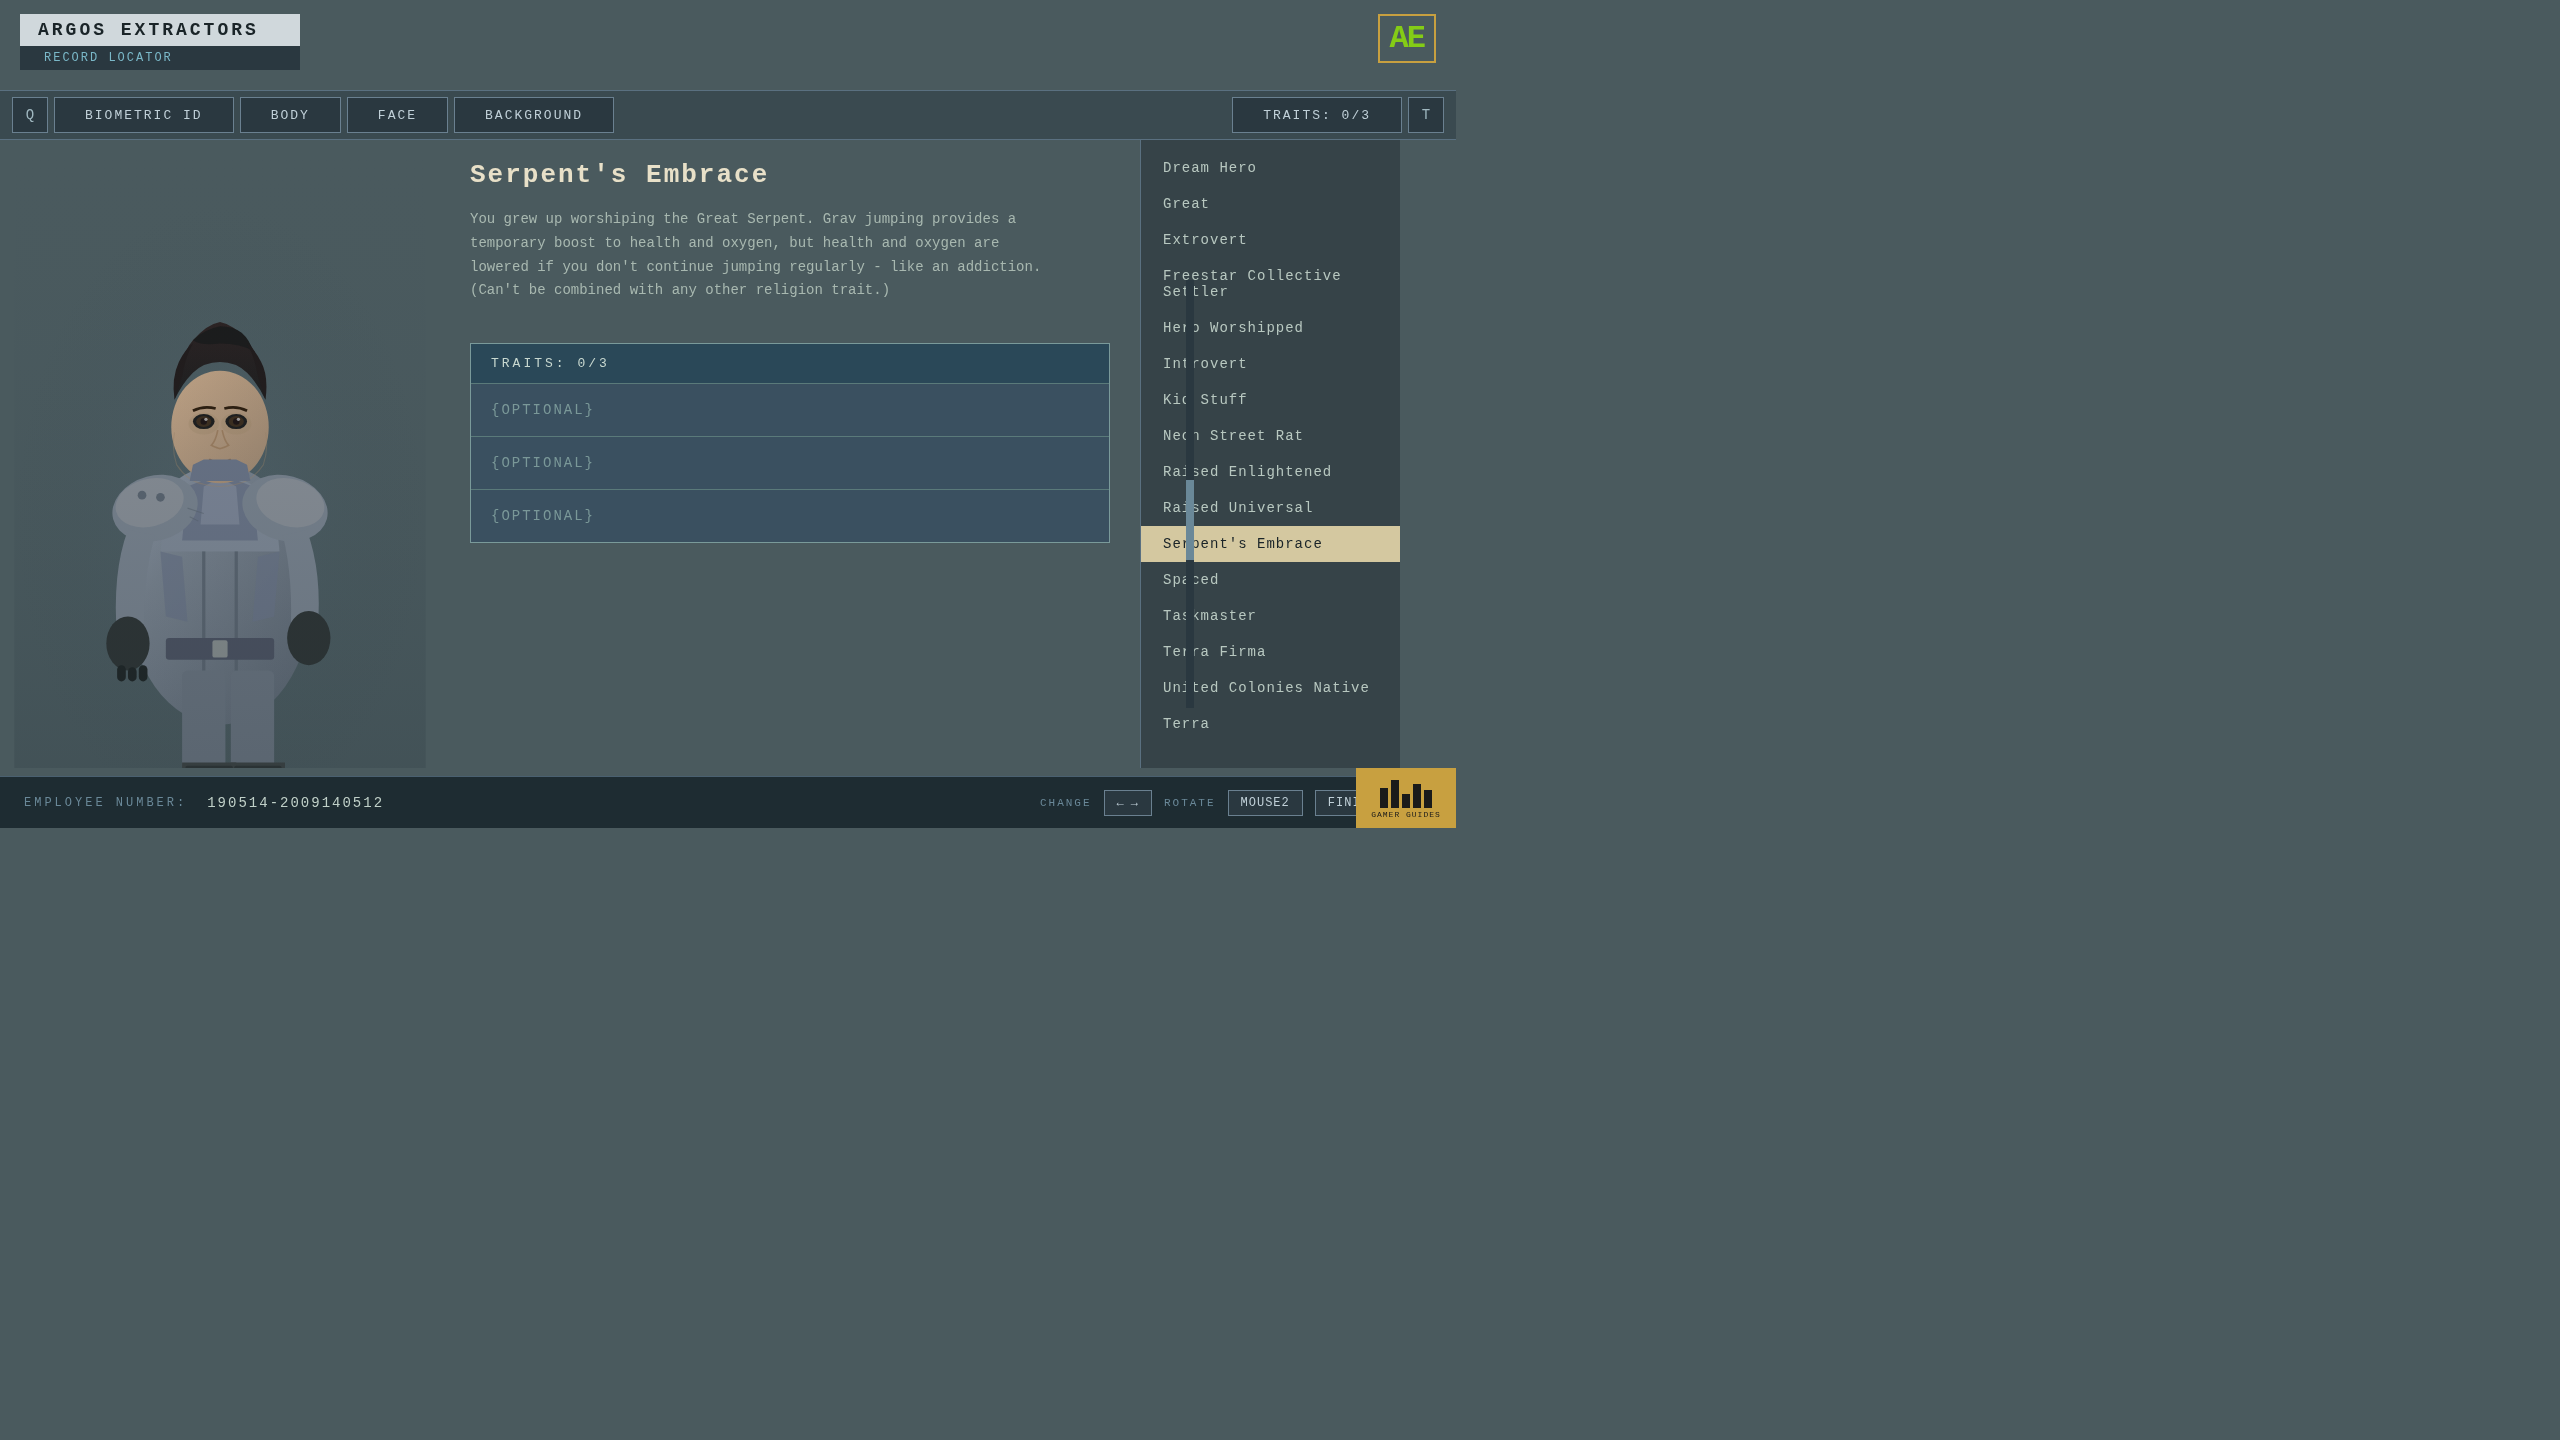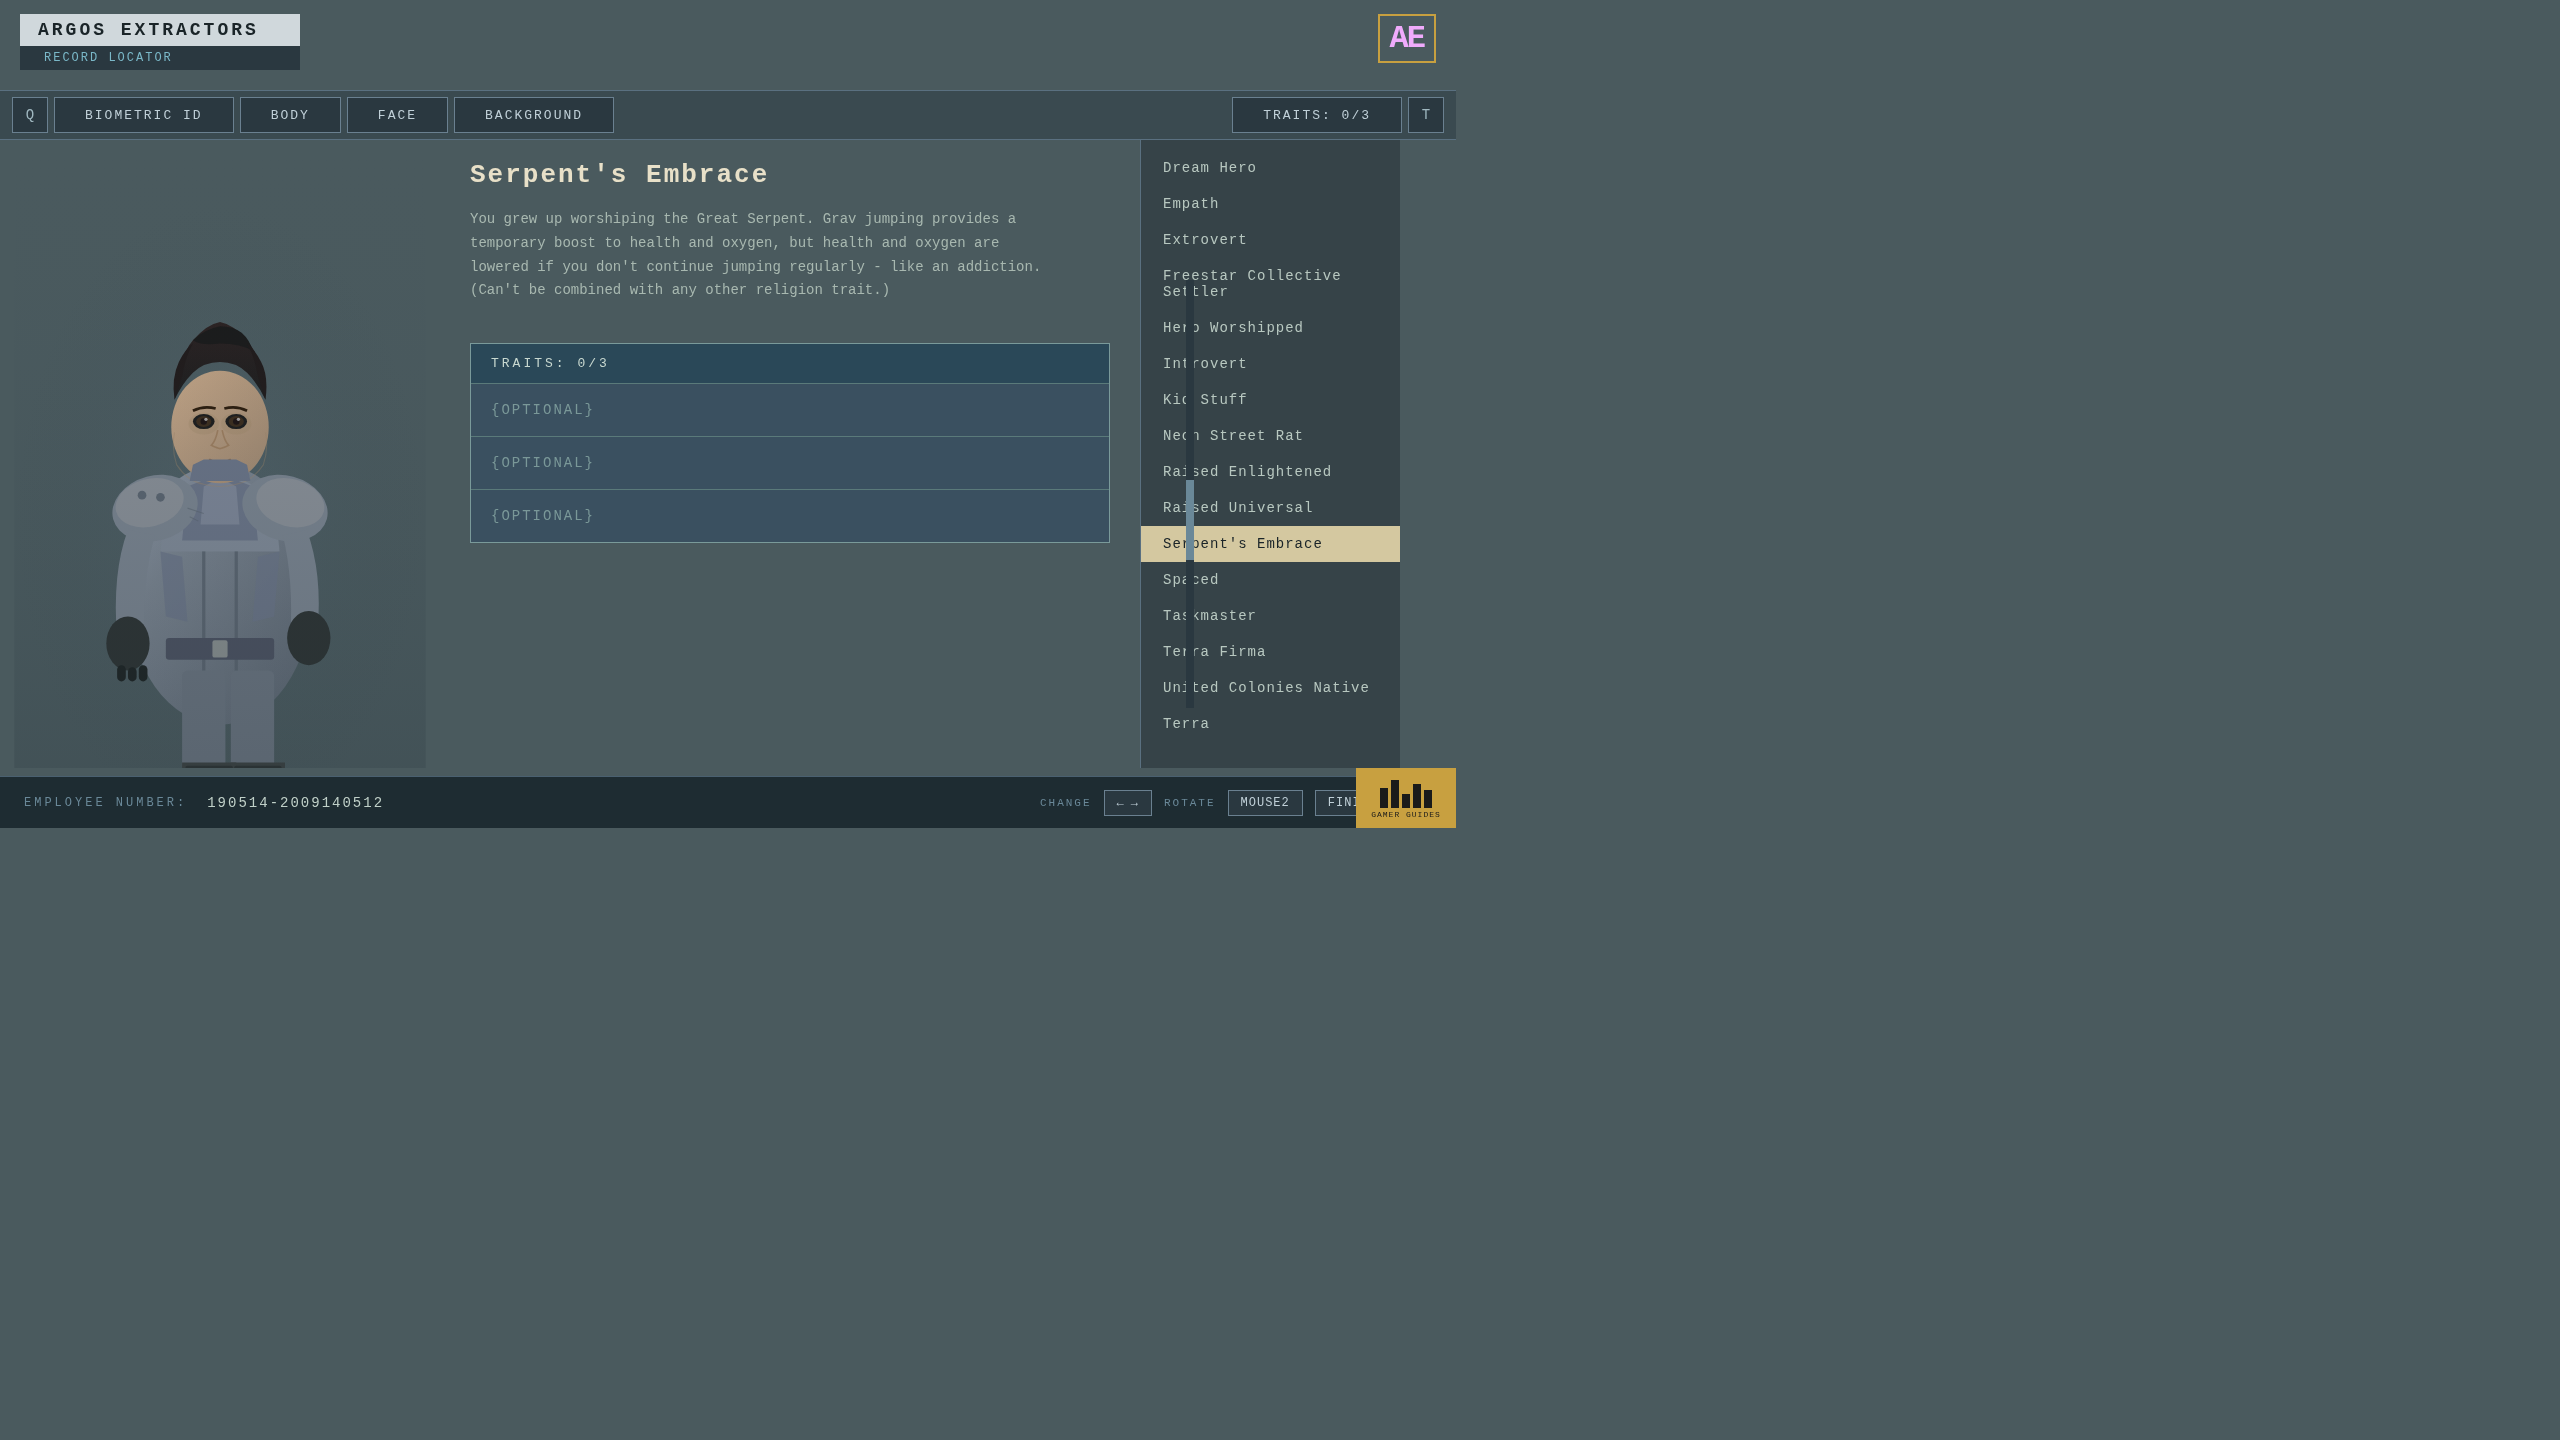--- a/index.html
+++ b/index.html
@@ -47,21 +47,21 @@
       font-size: 12px;
       letter-spacing: 2px;
       padding: 5px 24px;
       min-width: 280px;
     }
 
     .ae-logo {
       position: absolute;
       top: 14px;
       right: 20px;
-      color: #f0abfc;
+      color: #84cc16;
       font-size: 32px;
       font-weight: bold;
       letter-spacing: -2px;
       border: 2px solid #c8a040;
       padding: 4px 10px;
     }
 
     
     .nav-tabs {
       position: absolute;
@@ -529,21 +529,21 @@
       </div>
     </div>
   </div>
 
   <div class="scroll-indicator">
     <div class="scroll-thumb"></div>
   </div>
 
   <div class="trait-sidebar" id="trait-sidebar">
   <div class="trait-list-item">Dream Hero</div>
-      <div class="trait-list-item">Empath</div>
+      <div class="trait-list-item">Great</div>
       <div class="trait-list-item">Extrovert</div>
       <div class="trait-list-item">Freestar Collective Settler</div>
       <div class="trait-list-item">Hero Worshipped</div>
       <div class="trait-list-item">Introvert</div>
       <div class="trait-list-item">Kid Stuff</div>
       <div class="trait-list-item">Neon Street Rat</div>
       <div class="trait-list-item">Raised Enlightened</div>
       <div class="trait-list-item">Raised Universal</div>
       <div class="trait-list-item selected">Serpent's Embrace</div>
       <div class="trait-list-item">Spaced</div>

